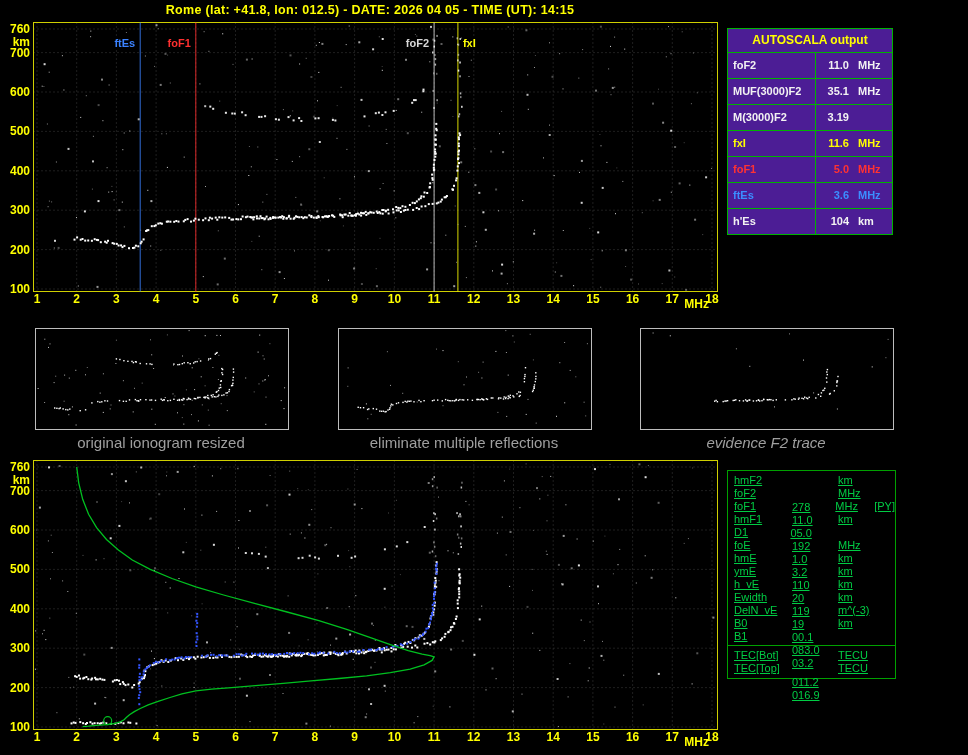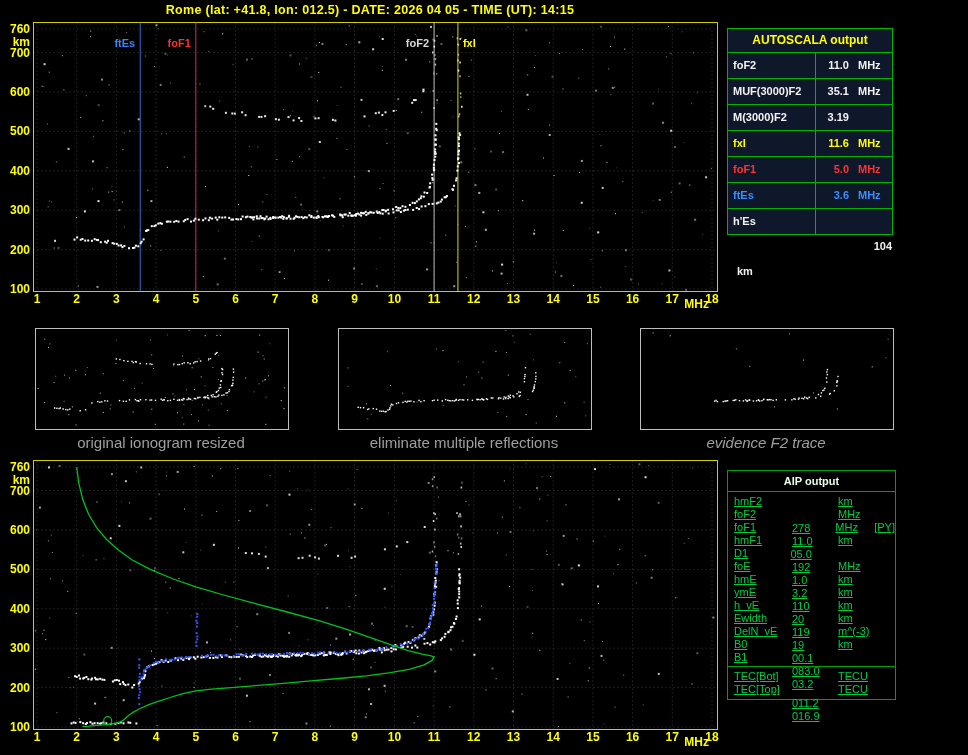--- a/index.html
+++ b/index.html
@@ -12,21 +12,21 @@
   #chart-bottom{left:0;top:458px;}
   svg{display:block;}
   svg text{font-family:"Liberation Sans",sans-serif;font-weight:bold;}
   svg text.axis{fill:#ffff00;font-size:12px;}
   svg text.mlab{font-size:11px;}
   svg .grid{stroke:#3c3c3c;stroke-width:1;stroke-dasharray:1 3;}
   svg .frame{fill:none;stroke:#cfcf00;stroke-width:1;}
 
   
   #autoscala{left:727px;top:28px;width:164px;border:1px solid #00b400;
-             font-size:11px;font-weight:bold;color:#f2f2f2;background:#0f172a;}
+             font-size:11px;font-weight:bold;color:#f2f2f2;background:#4c1d95;}
   #autoscala .hdr{height:23px;line-height:23px;text-align:center;color:#ffff00;
                   font-size:12px;border-bottom:1px solid #00b400;}
   .at-row{display:flex;height:25px;line-height:25px;border-bottom:1px solid #00b400;}
   .at-row:last-child{border-bottom:none;}
   .at-row .p{width:88px;padding-left:5px;border-right:1px solid #00b400;box-sizing:border-box;}
   .at-row .v{flex:1;text-align:right;}
   .at-row .u{width:34px;padding-left:9px;}
 
   
   .thumb{width:252px;height:100px;border:1px solid #bdbdbd;background:#000;top:328px;}
@@ -734,21 +734,21 @@
         <div class="at-row" style="color: rgb(255, 50, 50);">
           <span class="p">foF1</span>
           <span class="v">5.0</span>
           <span class="u">MHz</span>
         </div>
         <div class="at-row" style="color: rgb(59, 142, 255);">
           <span class="p">ftEs</span>
           <span class="v">3.6</span>
           <span class="u">MHz</span>
         </div>
-        <div class="at-row" style="color: rgb(242, 242, 242); flex-direction: column;">
+        <div class="at-row" style="color: rgb(242, 242, 242);">
           <span class="p">h'Es</span>
           <span class="v">104</span>
           <span class="u">km</span>
         </div>
       </div>
   </div>
 
   <div class="abs thumb" id="thumb-0">
     <svg width="250" height="98">
         <rect x="18.0" y="78.3" width="1.4" height="1.4" fill="#fff"></rect>
@@ -1946,21 +1946,20 @@
       <rect x="138.5" y="218.1" width="2" height="2" fill="#3355ff"></rect>
       <rect x="138.9" y="214.8" width="2" height="2" fill="#3355ff"></rect>
       <rect x="138.2" y="208.7" width="2" height="2" fill="#3355ff"></rect>
       <rect x="138.3" y="206.2" width="2" height="2" fill="#3355ff"></rect>
       <rect x="138.3" y="200.4" width="2" height="2" fill="#3355ff"></rect>
       <path d="M76.7 9.0L78.7 24.8L82.7 41.3L88.6 56.3L96.6 69.7L106.5 81.5L118.4 92.1L132.3 102.0L150.2 111.4L172.0 120.5L195.8 128.8L223.6 137.0L255.4 145.7L287.1 154.0L318.9 162.6L346.7 171.3L370.5 179.6L390.4 186.7L408.2 192.6L422.1 196.1L430.1 197.7L434.1 198.9L432.1 202.4L424.1 206.8L410.2 211.1L390.4 214.6L366.6 217.8L338.8 220.5L311.0 222.9L283.2 225.3L255.4 227.6L231.6 229.6L211.7 231.2L195.8 232.8L181.9 235.9L170.0 239.5L158.1 243.4L148.2 246.9L140.2 250.5L134.3 253.6L129.5 256.8L126.3 259.5L124.4 261.5L120.4 263.9L114.4 265.5L106.5 266.6L96.6 267.4L88.6 268.2L82.7 268.6" fill="none" stroke="#00c020" stroke-width="1.3"></path>
       <circle cx="107.7" cy="262.7" r="4" fill="none" stroke="#00c020" stroke-width="1.2"></circle>
     </svg>
 
   <div class="abs" id="aip">
-    <div class="hdr">AIP output</div>
     <div id="aip-rows">
         <div class="aip-row">
           <span class="p">hmF2</span>
           <span class="v">278</span>
           <span class="u">km</span>
           <span class="n"></span>
         </div>
         <div class="aip-row">
           <span class="p">foF2</span>
           <span class="v">11.0</span>

